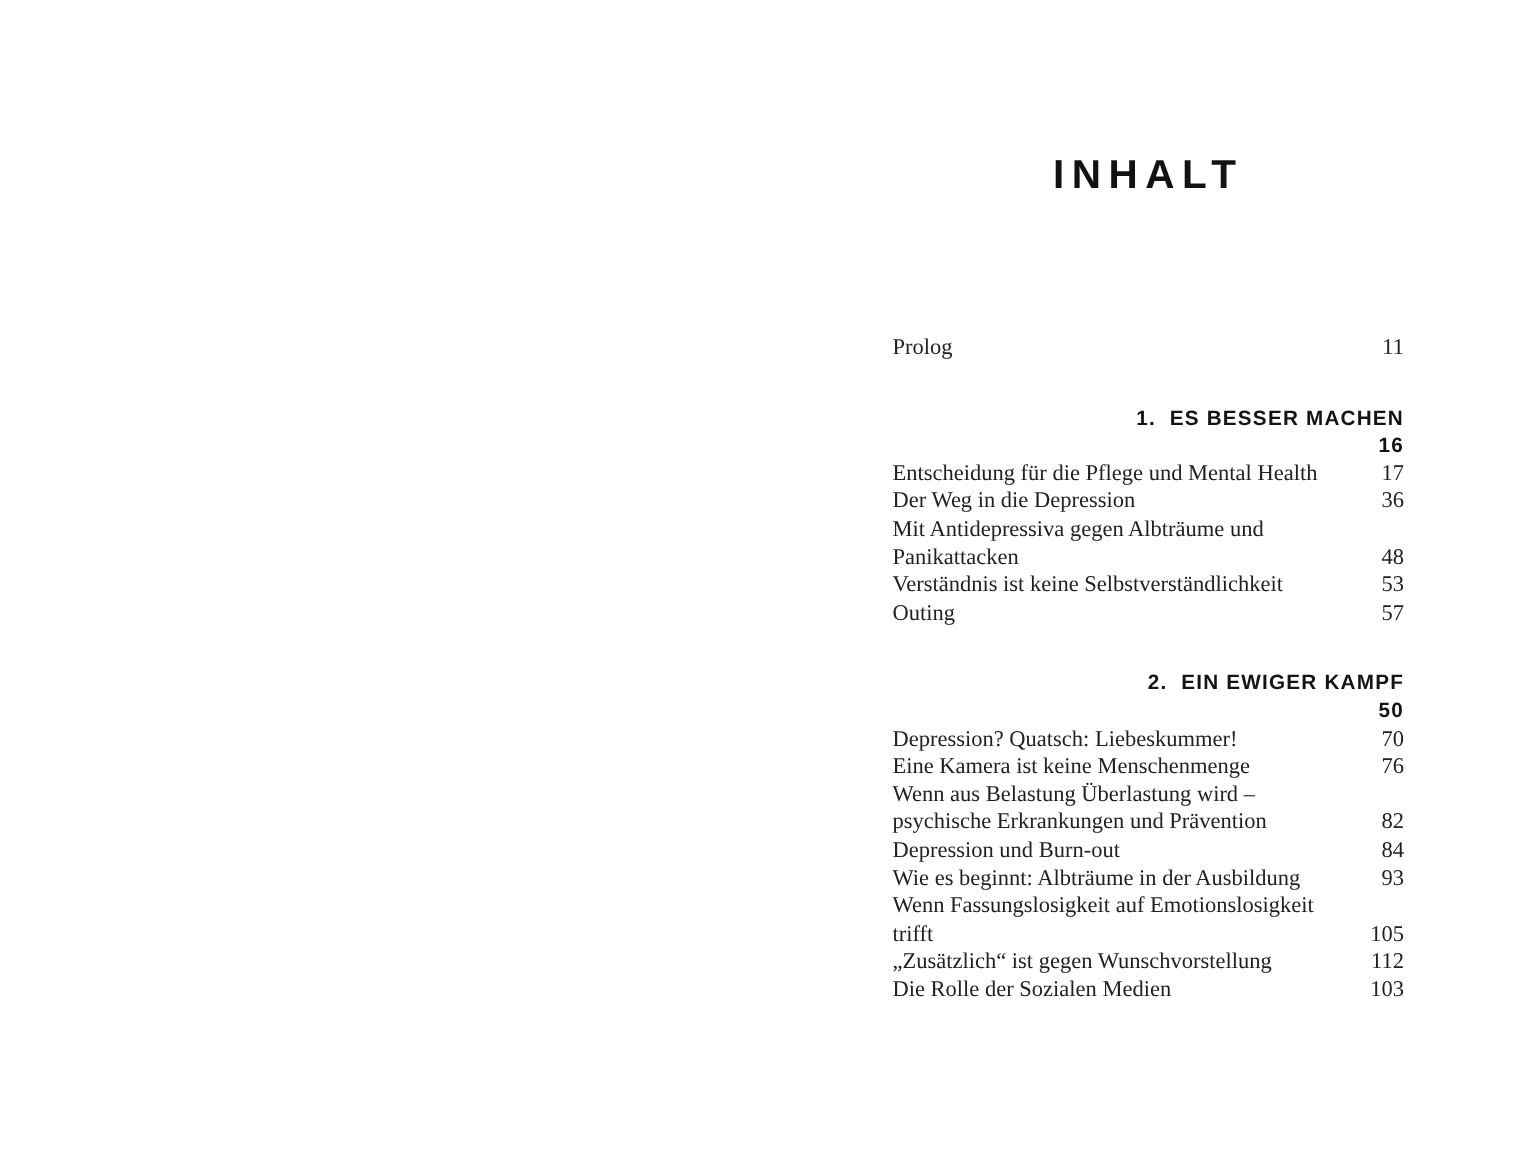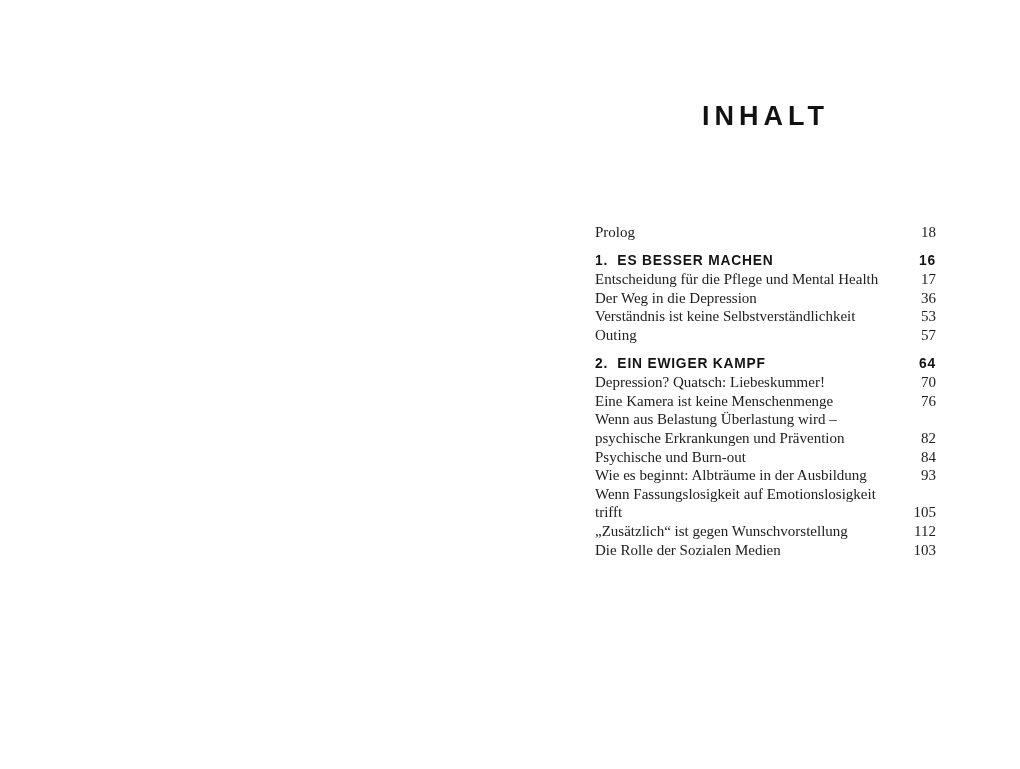--- a/index.html
+++ b/index.html
@@ -59,34 +59,35 @@
     font-weight: bold;
     color: #141414;
   }
   .entry.section .line,
   .entry.section .pg {
     font-size: 13.8px;
     letter-spacing: 0.8px;
     line-height: 18.6px;
   }
   .entry.spaced {
-    margin-top: 10px;
+    margin-top: 28px;
+    flex-direction: column;
   }
 </style>
 </head>
 <body>
 
 <div class="page">
   <h1 class="title">INHALT</h1>
   <div class="toc" id="toc">
       <div class="entry item">
         <div class="lines">
           <div class="line">Prolog</div>
         </div>
-        <div class="pg">18</div>
+        <div class="pg">11</div>
       </div>
       <div class="entry section spaced">
         <div class="lines">
           <div class="line">1.&nbsp; ES BESSER MACHEN</div>
         </div>
         <div class="pg">16</div>
       </div>
       <div class="entry item">
         <div class="lines">
           <div class="line">Entscheidung für die Pflege und Mental Health</div>
@@ -94,35 +95,42 @@
         <div class="pg">17</div>
       </div>
       <div class="entry item">
         <div class="lines">
           <div class="line">Der Weg in die Depression</div>
         </div>
         <div class="pg">36</div>
       </div>
       <div class="entry item">
         <div class="lines">
+          <div class="line">Mit Antidepressiva gegen Albträume und</div>
+          <div class="line">Panikattacken</div>
+        </div>
+        <div class="pg">48</div>
+      </div>
+      <div class="entry item">
+        <div class="lines">
           <div class="line">Verständnis ist keine Selbstverständlichkeit</div>
         </div>
         <div class="pg">53</div>
       </div>
       <div class="entry item">
         <div class="lines">
           <div class="line">Outing</div>
         </div>
         <div class="pg">57</div>
       </div>
       <div class="entry section spaced">
         <div class="lines">
           <div class="line">2.&nbsp; EIN EWIGER KAMPF</div>
         </div>
-        <div class="pg">64</div>
+        <div class="pg">50</div>
       </div>
       <div class="entry item">
         <div class="lines">
           <div class="line">Depression? Quatsch: Liebeskummer!</div>
         </div>
         <div class="pg">70</div>
       </div>
       <div class="entry item">
         <div class="lines">
           <div class="line">Eine Kamera ist keine Menschenmenge</div>
@@ -131,21 +139,21 @@
       </div>
       <div class="entry item">
         <div class="lines">
           <div class="line">Wenn aus Belastung Überlastung wird –</div>
           <div class="line">psychische Erkrankungen und Prävention</div>
         </div>
         <div class="pg">82</div>
       </div>
       <div class="entry item">
         <div class="lines">
-          <div class="line">Psychische und Burn-out</div>
+          <div class="line">Depression und Burn-out</div>
         </div>
         <div class="pg">84</div>
       </div>
       <div class="entry item">
         <div class="lines">
           <div class="line">Wie es beginnt: Albträume in der Ausbildung</div>
         </div>
         <div class="pg">93</div>
       </div>
       <div class="entry item">

